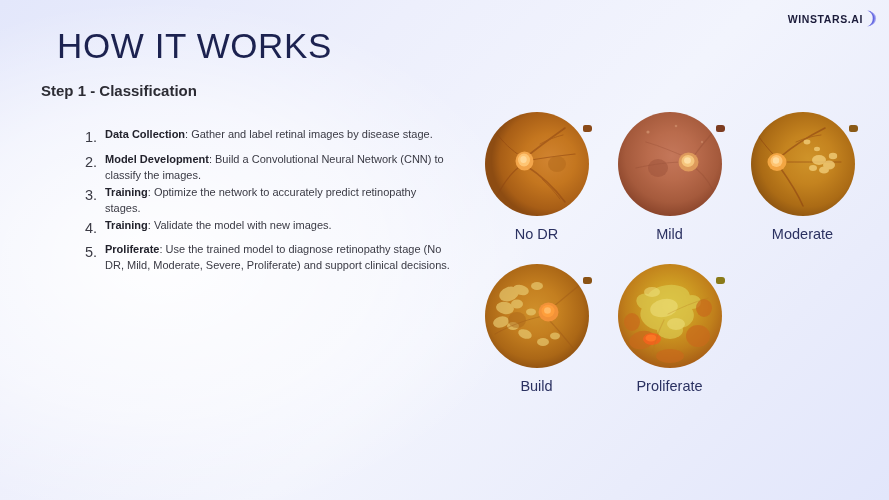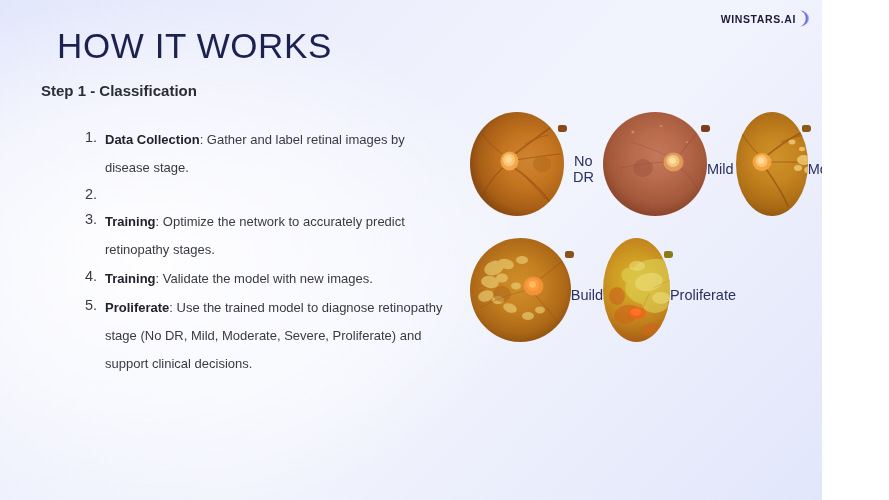--- a/index.html
+++ b/index.html
@@ -8,21 +8,21 @@
   }
   body {
     width: 889px;
     height: 500px;
     overflow: hidden;
     font-family: "Liberation Sans", sans-serif;
   }
 
   #slide {
     position: relative;
-    width: 822px;
+    width: 889px;
     height: 500px;
     background:
       radial-gradient(ellipse 520px 360px at 18% 52%, rgba(255,255,255,0.95) 0%, rgba(255,255,255,0.55) 42%, rgba(255,255,255,0) 72%),
       linear-gradient(135deg, #e3e7fb 0%, #edeffc 30%, #f2f4fd 55%, #e9ecfb 80%, #e2e6fb 100%);
     overflow: hidden;
   }
 
   
   #logo {
     position: absolute;
@@ -80,22 +80,22 @@
     width: 37px;
     flex: 0 0 37px;
     text-align: right;
     padding-right: 8px;
     font-size: 14.5px;
     line-height: 23.5px;
     color: #3a3a44;
   }
   .step-text {
     flex: 1 1 auto;
-    font-size: 13px;
-    line-height: 28px;
+    font-size: 11px;
+    line-height: 16px;
     color: #3a3a44;
   }
   .step-text b {
     font-weight: 700;
     color: #22222c;
   }
 
   
   #gallery {
     position: absolute;
@@ -103,21 +103,21 @@
     top: 112px;
     width: 400px;
   }
   .gal-row {
     display: flex;
     align-items: flex-start;
   }
   .gal-cell {
     width: 133px;
     display: flex;
-    flex-direction: row;
+    flex-direction: column;
     align-items: center;
   }
   .fundus-wrap {
     width: 104px;
     height: 104px;
     position: relative;
   }
   .fundus {
     position: absolute;
     inset: 0;
@@ -162,20 +162,21 @@
 
   <div id="steps">
 
     <div class="step-row">
       <div class="step-num">1.</div>
       <div class="step-text"><b>Data Collection</b><span>: Gather and label retinal images by disease stage.</span></div>
     </div>
 
     <div class="step-row">
       <div class="step-num">2.</div>
+      <div class="step-text"><b>Model Development</b><span>: Build a Convolutional Neural Network (CNN) to classify the images.</span></div>
     </div>
 
     <div class="step-row">
       <div class="step-num">3.</div>
       <div class="step-text"><b>Training</b><span>: Optimize the network to accurately predict retinopathy stages.</span></div>
     </div>
 
     <div class="step-row">
       <div class="step-num">4.</div>
       <div class="step-text"><b>Training</b><span>: Validate the model with new images.</span></div>

